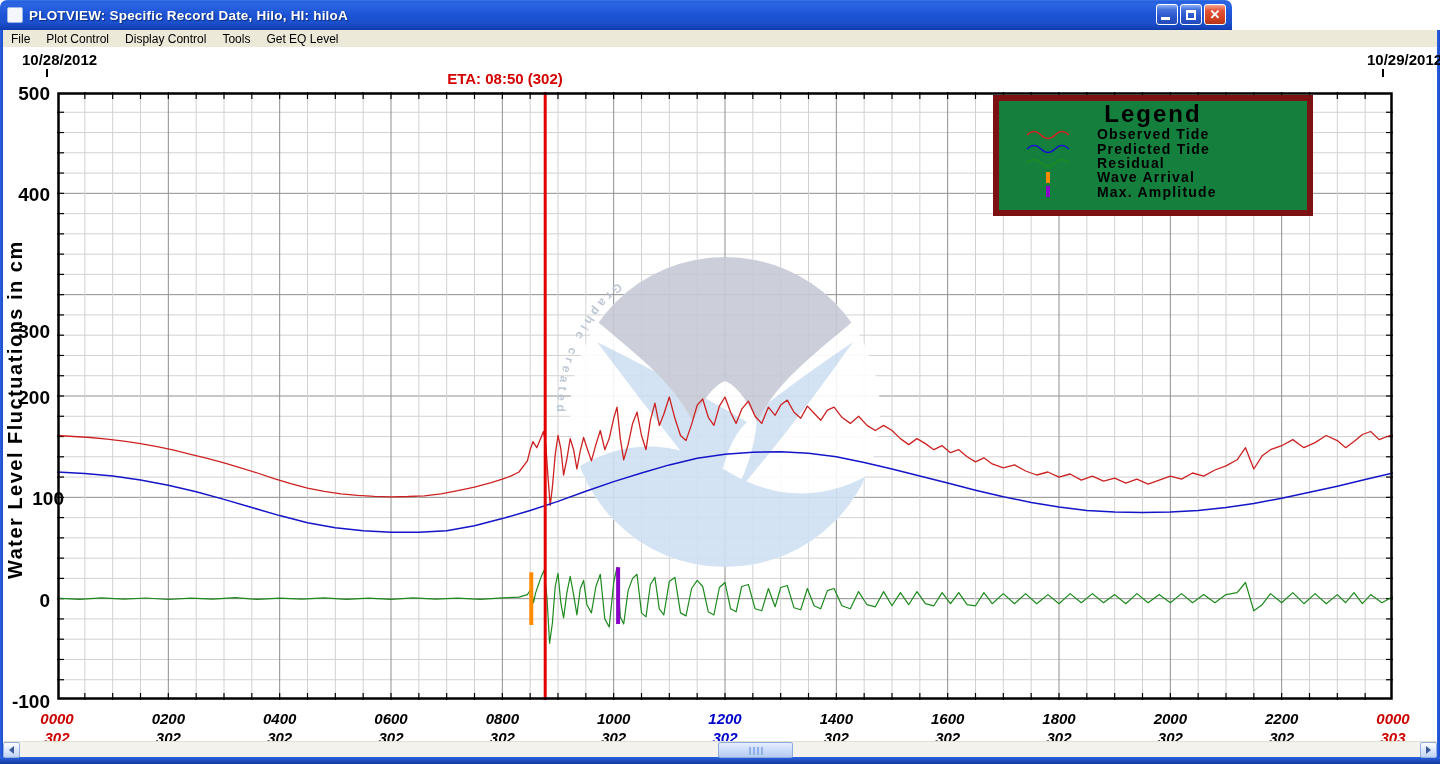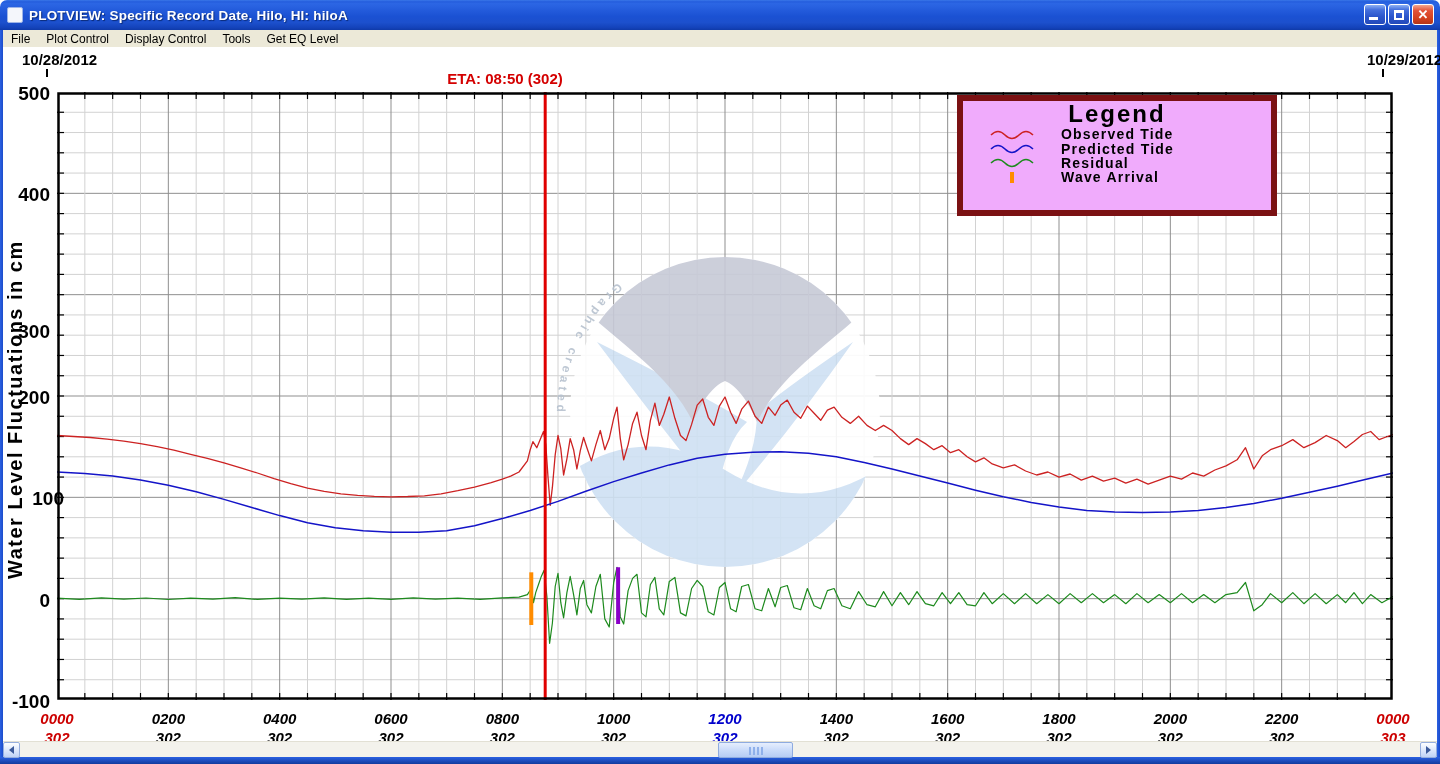--- a/index.html
+++ b/index.html
@@ -1,20 +1,20 @@
 <!DOCTYPE html>
 <html><head>
 <meta charset="utf-8">
 <style>
   * { margin:0; padding:0; box-sizing:border-box; }
   html,body { width:1440px; height:764px; overflow:hidden; font-family:"Liberation Sans", sans-serif; background:#fff; }
   #win { position:absolute; inset:0; }
 
   
-  #titlebar { position:absolute; left:0; top:0; width:1440px; height:30px;
+  #titlebar { position:absolute; left:0; top:0; width:1232px; height:30px;
     background:linear-gradient(180deg,#3a77e8 0%,#245ddd 6%,#2c66e4 12%,#1b51d3 55%,#1c50cd 75%,#1443ba 92%,#0f3aa8 100%);
     border-radius:7px 7px 0 0; display:flex; align-items:center; }
   #app-icon { width:16px; height:16px; margin:0 6px 0 7px; background:#f4f6fb; border:1px solid #9db4e8; border-radius:2px; }
   #title-text { color:#fff; font-weight:bold; font-size:13.5px; letter-spacing:.2px;
     text-shadow:1px 1px 1px #0a2a77; white-space:nowrap; }
   #win-buttons { position:absolute; right:6px; top:4px; display:flex; gap:2px; }
   .winbtn { width:22px; height:21px; border:1px solid #fff; border-radius:3px; position:relative; cursor:pointer; }
   .btn-blue { background:linear-gradient(180deg,#8db0f4 0%,#4570dd 25%,#2c56cc 60%,#234aba 100%); }
   .btn-close { background:linear-gradient(180deg,#f4a68e 0%,#e35238 30%,#d4411f 70%,#b33518 100%); }
   .glyph-min { position:absolute; left:4px; bottom:4px; width:9px; height:3px; background:#fff; }
@@ -39,22 +39,22 @@
     font-size:15px; font-weight:bold; color:#d40000; }
   #y-title { position:absolute; left:1px; top:118px; height:490px; width:26px;
     writing-mode:vertical-rl; transform:rotate(180deg); text-align:center;
     font-size:20px; font-weight:bold; letter-spacing:1.5px; color:#000; }
   .y-tick-label { position:absolute; width:42px; text-align:right; font-size:19px; font-weight:bold; color:#000; }
   .x-tick-time, .x-tick-day { position:absolute; width:64px; text-align:center; font-size:15px; font-weight:bold;font-style:italic; }
 
   #plot-svg { position:absolute; left:54px; top:45px; }
 
   
-  #legend { position:absolute; left:954px; top:48px; width:320px; height:121px;
-    background:#f0abfc; border:6px solid #7b1113; }
+  #legend { position:absolute; left:990px; top:48px; width:320px; height:121px;
+    background:#15803d; border:6px solid #7b1113; }
   #legend-title { text-align:center; font-size:24px; font-weight:bold; letter-spacing:2px; line-height:26px; color:#000; }
   .legend-row { display:flex; align-items:center; height:14.4px; }
   .legend-icon { width:98px; display:flex; justify-content:center; }
   .legend-label { font-size:14px; font-weight:bold; letter-spacing:1.2px; color:#000; }
 
   
   #hscroll { position:absolute; left:3px; top:741px; width:1434px; height:16px;
     background:#f3f2ec; border-top:1px solid #e2e0d4; }
   .scroll-arrow { position:absolute; top:0px; width:17px; height:16px; border:1px solid #95aede; border-radius:2px;
     background:linear-gradient(180deg,#fdfeff,#d8e4fb 60%,#c0d3f6); display:flex; align-items:center; justify-content:center; }
@@ -435,20 +435,28 @@
             <div class="legend-label">Residual</div>
           </div>
           <div class="legend-row">
             <div class="legend-icon">
               <svg width="46" height="13">
                 <line x1="23" x2="23" y1="1" y2="12" stroke="#ff8c00" stroke-width="4"></line>
               </svg>
             </div>
             <div class="legend-label">Wave Arrival</div>
           </div>
+          <div class="legend-row">
+            <div class="legend-icon">
+              <svg width="46" height="13">
+                <line x1="23" x2="23" y1="1" y2="12" stroke="#8a00c8" stroke-width="4"></line>
+              </svg>
+            </div>
+            <div class="legend-label">Max. Amplitude</div>
+          </div>
         </div>
     </div>
   </div>
 
   <div id="hscroll">
     <div class="scroll-arrow" id="scroll-left">
         <span class="arr arr-l"></span>
       </div>
     <div id="scroll-thumb">
         <span id="thumb-grip"></span>

